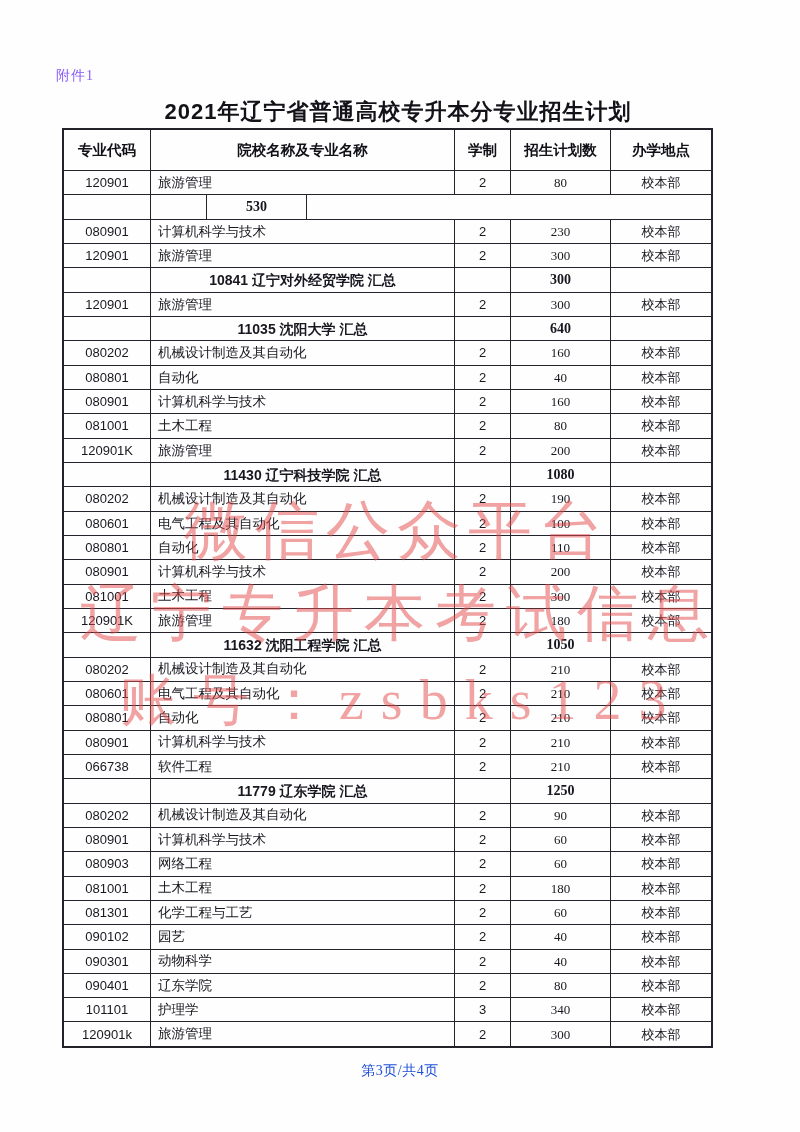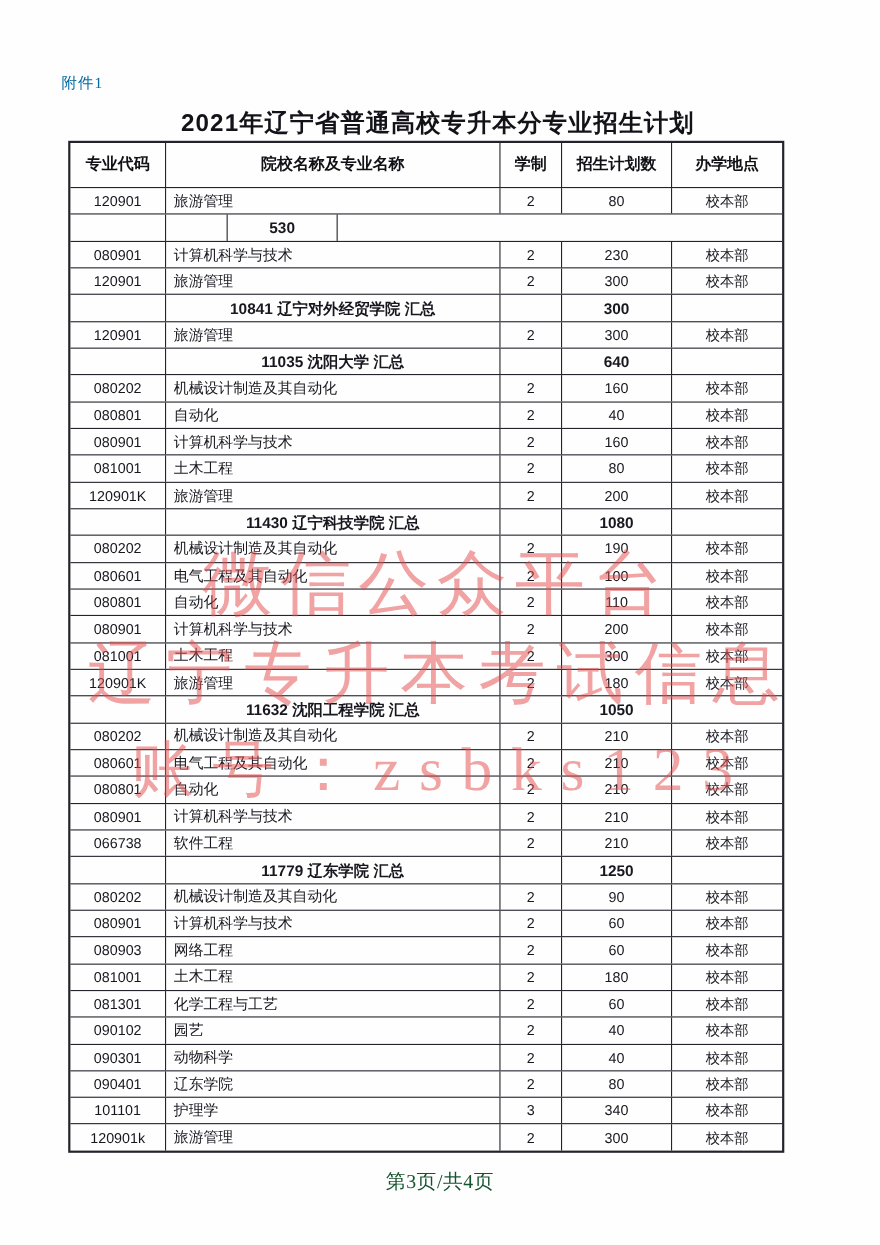--- a/index.html
+++ b/index.html
@@ -5,21 +5,21 @@
   html,body{margin:0;padding:0;}
   body{
     width:800px;height:1132px;position:relative;overflow:hidden;
     background:#fefefe;
     font-family:"Liberation Sans",sans-serif;
     color:#17171f;
   }
   .attachment{
     position:absolute;left:56px;top:67px;
     font-family:"Liberation Serif",serif;
-    font-size:14px;color:#0369a1;letter-spacing:1px;text-align:center;
+    font-size:14px;color:#8b5cf6;letter-spacing:1px;text-align:center;
   }
   .title{
     position:absolute;left:0;top:97px;width:796px;margin:0;
     text-align:center;font-size:22px;font-weight:bold;
     letter-spacing:1px;color:#121218;
     font-family:"Liberation Sans",sans-serif;
   }
   .table{
     position:absolute;left:62px;top:128px;width:651px;
     border:2px solid #23232c;border-bottom-width:2.5px;
@@ -31,29 +31,29 @@
     height:24.33px;border-top:1.5px solid #23232c;
   }
   .tr.thead{height:40px;border-top:none;}
   .td{
     box-sizing:border-box;display:flex;align-items:center;justify-content:center;
     font-size:13px;line-height:1;color:#17171f;overflow:hidden;white-space:nowrap;
   }
   .c-code {width:87px;border-right:1.2px solid #23232c;}
   .c-name {width:304px;border-right:1.2px solid #23232c;justify-content:flex-start;padding-left:7px;font-size:13.5px;}
   .c-years{width:56px;border-right:1.2px solid #23232c;}
-  .c-plan {width:100px;border-right:1.2px solid #23232c;}
+  .c-plan {width:100px;border-right:1.2px solid #23232c;font-family:Liberation Serif, serif;}
   .c-loc  {width:100px;}
   .thead .td{font-weight:bold;font-size:14.5px;color:#101016;}
   .thead .c-name{justify-content:center;padding-left:0;}
   .tr.summary .c-name{justify-content:center;padding-left:0;font-weight:bold;font-size:14px;}
   .tr.summary .c-plan{font-weight:bold;font-size:14px;}
   .footer{
     position:absolute;left:0;top:1062px;width:800px;text-align:center;
-    font-family:"Liberation Serif",serif;font-size:18px;color:#14532d;
+    font-family:"Liberation Serif",serif;font-size:14px;color:#1d4ed8;
     letter-spacing:0.5px;
   }
   .wm{
     position:absolute;z-index:5;pointer-events:none;
     font-family:"Liberation Serif",serif;
     color:rgba(228,77,77,0.52);
     line-height:1;white-space:nowrap;
   }
   .wm1{left:184px;top:499px;font-size:64px;letter-spacing:7px;}
   .wm2{left:80px;top:583px;font-size:61px;letter-spacing:10px;}

